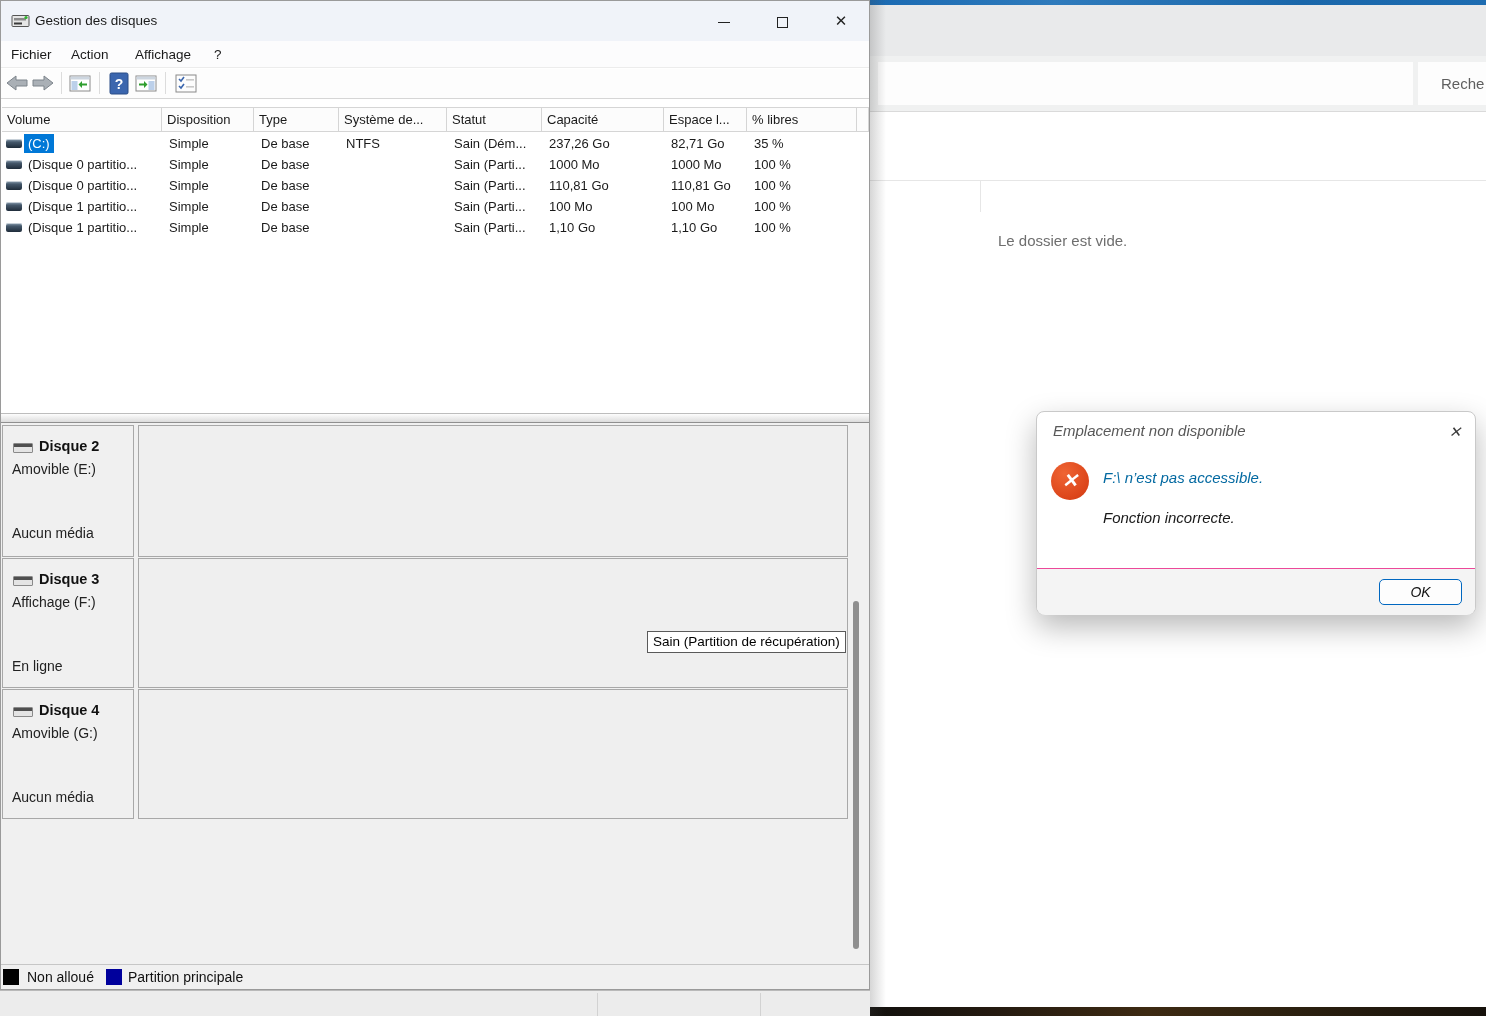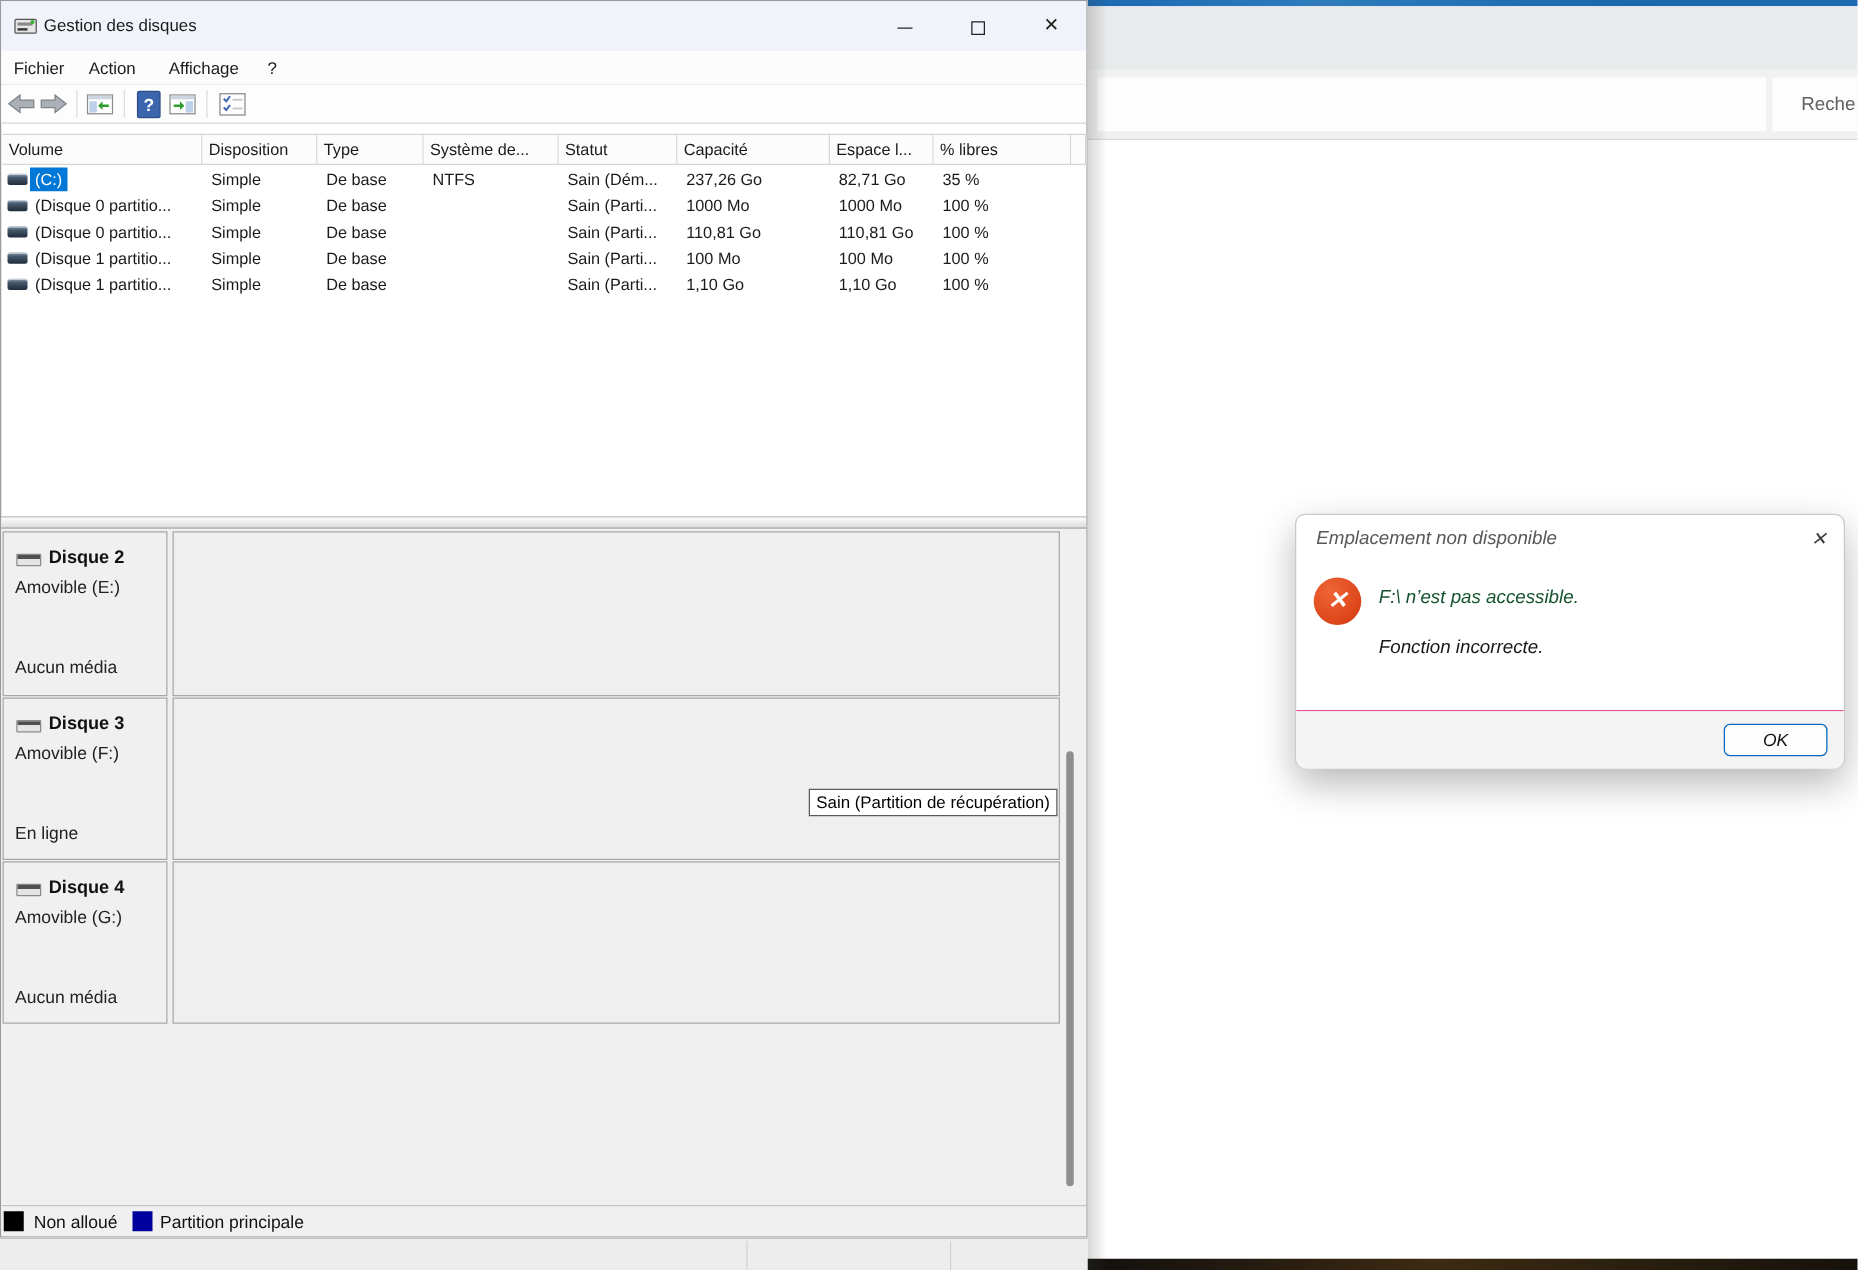--- a/index.html
+++ b/index.html
@@ -97,36 +97,41 @@
 
   
   #dialog { position:absolute; left:1036px; top:411px; width:440px; height:204px; background:#fff;
     border:1px solid #c9c9c9; border-radius:8px; box-shadow:0 12px 30px rgba(0,0,0,.28);font-style:italic; }
   #dlg-title { position:absolute; left:16px; top:10px; font-size:15px; color:#585858; }
   #dlg-close { position:absolute; left:405px; top:7px; width:26px; height:26px; text-align:center;
     line-height:26px; font-size:15px; color:#3c3c3c; }
   #dlg-erricon { position:absolute; left:14px; top:50px; width:38px; height:38px; border-radius:50%;
     background:radial-gradient(circle at 35% 30%, #ef6534, #dc451a 70%, #c83a12);
     color:#fff; text-align:center; line-height:38px; font-size:19px; font-weight:bold; }
-  #dlg-line1 { position:absolute; left:66px; top:57px; font-size:15px; color:#14532d; }
+  #dlg-line1 { position:absolute; left:66px; top:57px; font-size:15px; color:#0369a1; }
   #dlg-line2 { position:absolute; left:66px; top:97px; font-size:15px; color:#191919; }
   #dlg-footer { position:absolute; left:0; top:156px; width:438px; height:47px; background:#f4f4f4;
     border-top:1px solid #ec4899; border-radius:0 0 8px 8px; }
   #dlg-ok { position:absolute; left:342px; top:10px; width:83px; height:26px; background:#fdfdfd;
     border:1px solid #0067c0; border-radius:5px; text-align:center; line-height:24px; font-size:14px; color:#111; }
 </style>
 </head>
 <body>
 
 <div id="explorer">
   <div id="exp-bluebar"></div>
   <div id="exp-ribbon"></div>
   <div id="exp-band">
     <div id="exp-address"></div>
     <div id="exp-search">Reche</div>
+  </div>
+  <div id="exp-content">
+    <div id="exp-hline"></div>
+    <div id="exp-vline"></div>
+    <div id="exp-empty">Le dossier est vide.</div>
   </div>
   <div id="exp-darkstrip"></div>
   <div id="exp-shadow"></div>
 </div>
 
 <div id="dm-window">
 
   <div id="dm-titlebar">
     <svg class="abs" style="left:10px;top:12px;" width="20" height="16" viewBox="0 0 20 16">
       <rect x="1" y="2.5" width="17" height="11" rx="1" fill="#e6e6e6" stroke="#555"></rect>
@@ -274,21 +279,21 @@
       <span class="pdisk-ico"></span>
       <span class="pname">Disque 2</span>
       <span class="psub">Amovible (E:)</span>
       <span class="pstat">Aucun média</span>
     </div>
     <div class="dpanel-r p1"></div>
 
     <div class="dpanel-l p2">
       <span class="pdisk-ico"></span>
       <span class="pname">Disque 3</span>
-      <span class="psub">Amovible (F:)</span>
+      <span class="psub">Affichage (F:)</span>
       <span class="pstat">En ligne</span>
     </div>
     <div class="dpanel-r p2"></div>
 
     <div class="dpanel-l p3">
       <span class="pdisk-ico"></span>
       <span class="pname">Disque 4</span>
       <span class="psub">Amovible (G:)</span>
       <span class="pstat">Aucun média</span>
     </div>

